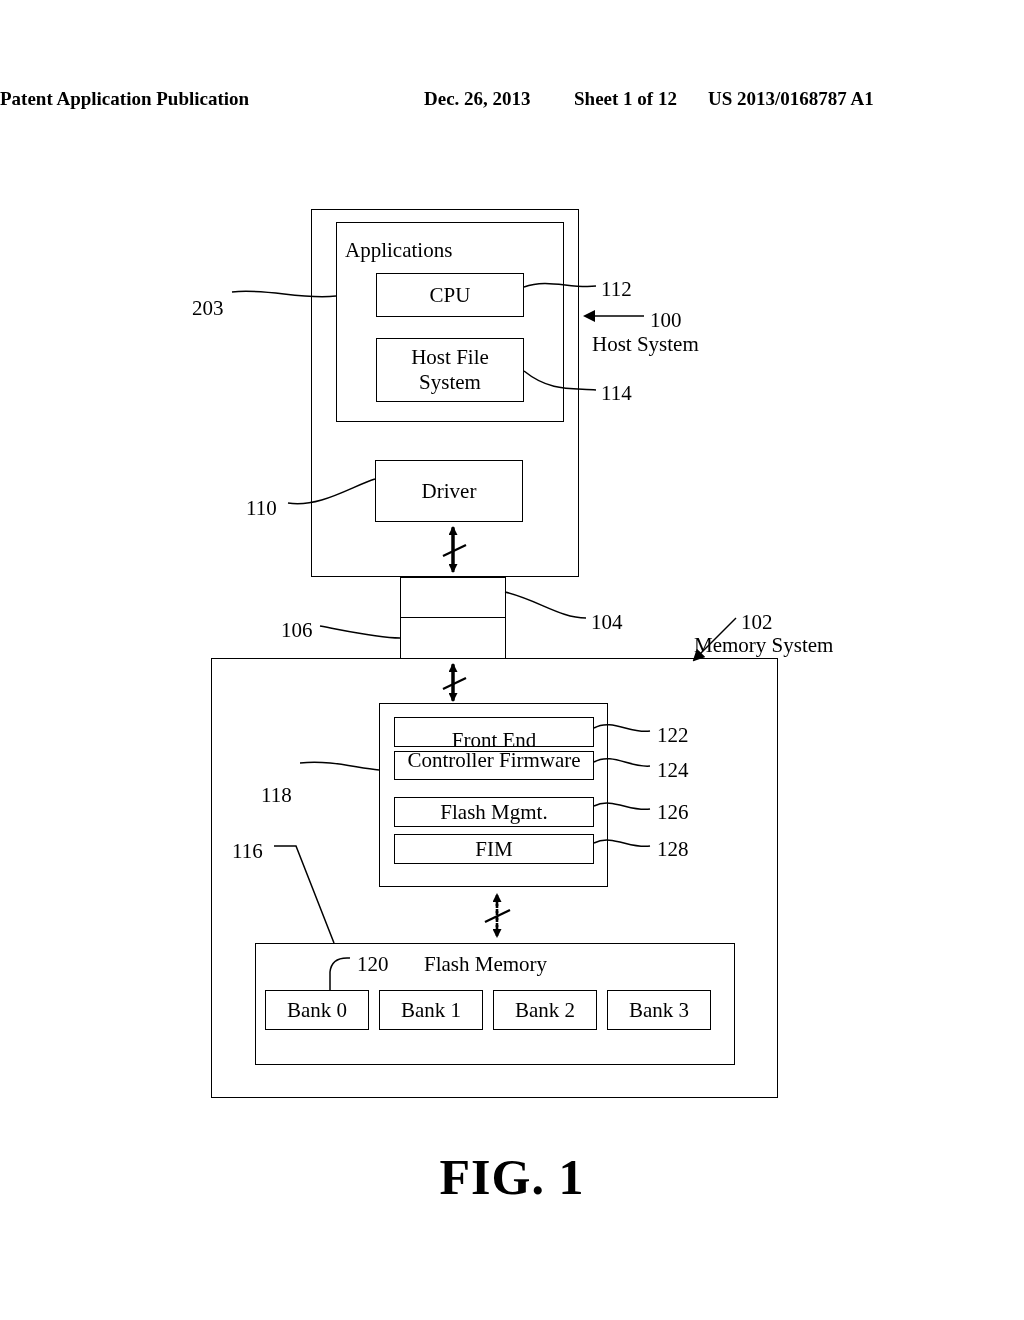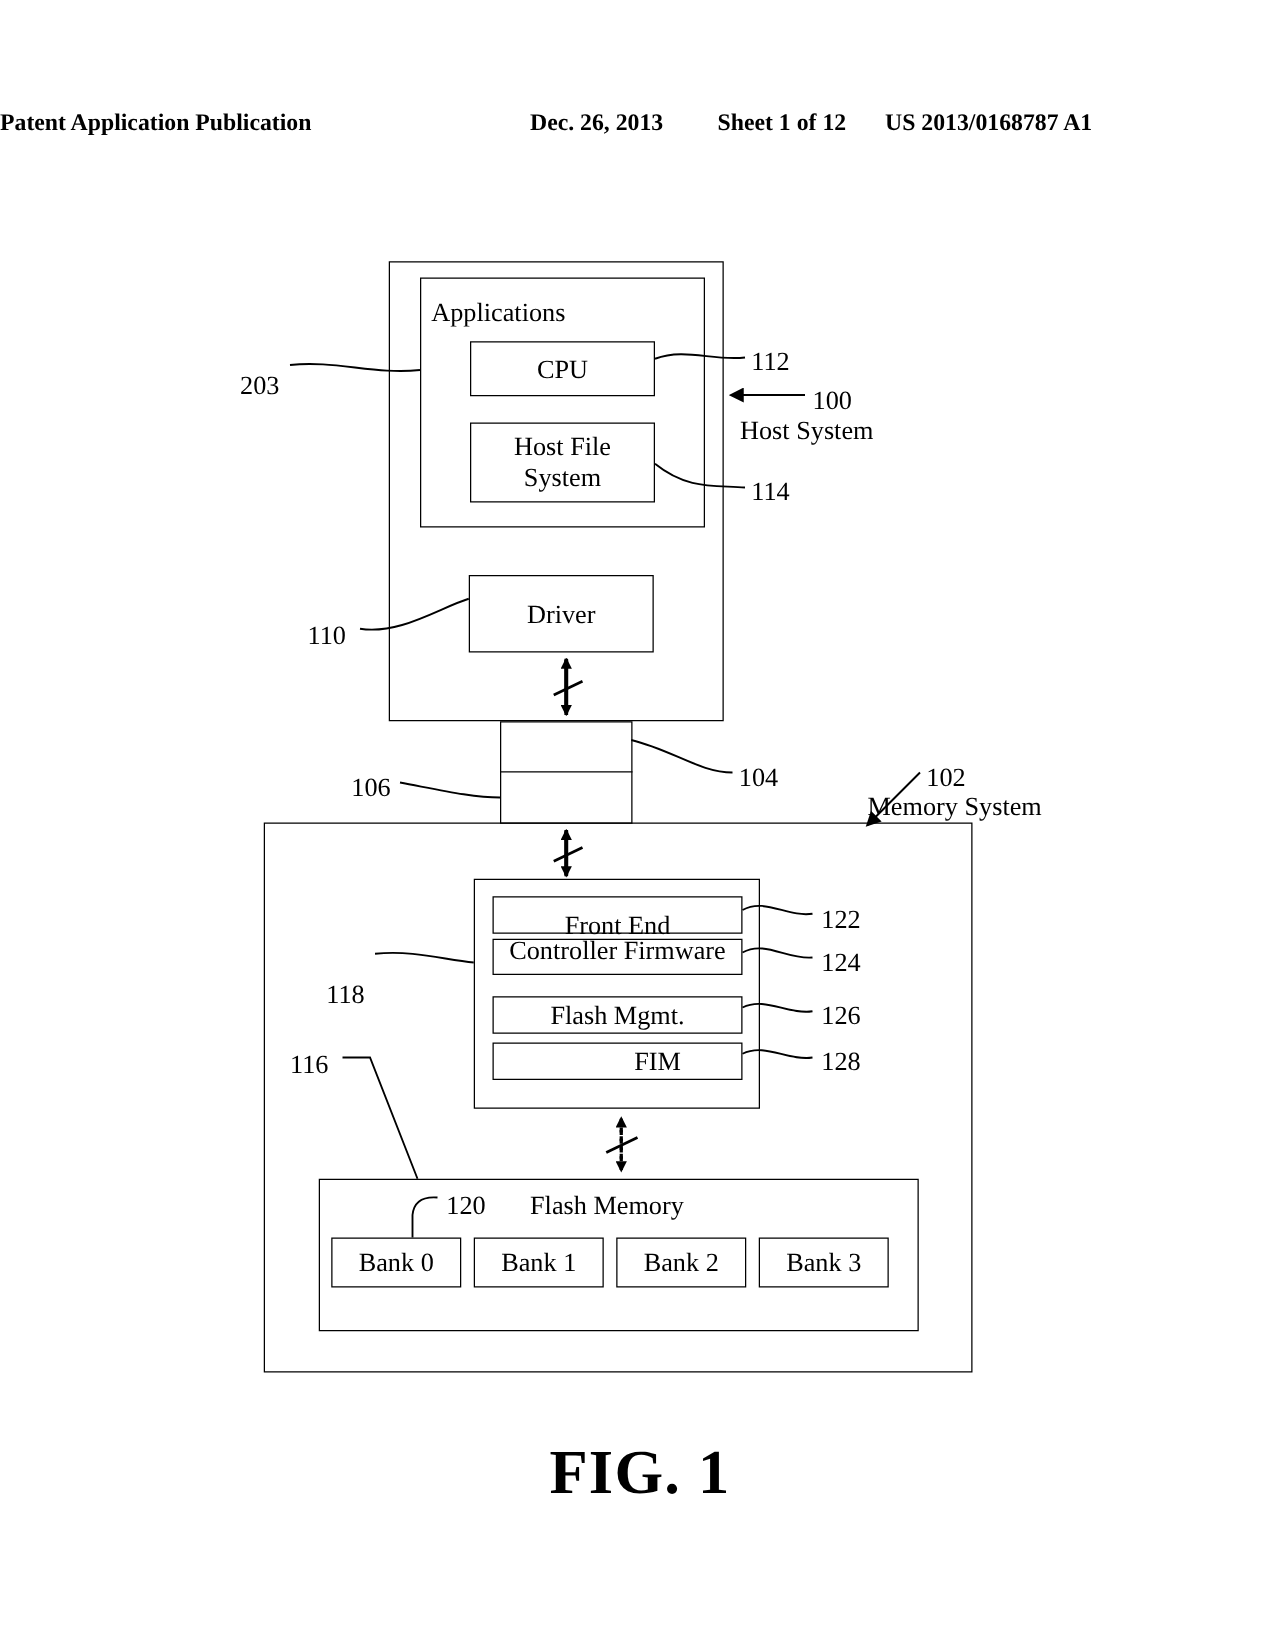--- a/index.html
+++ b/index.html
@@ -126,21 +126,21 @@
   <div class="box-thin" style="left:394px; top:717px; width:200px; height:30px;"></div>
   <div class="lbl-c" style="left:394px; top:717px; width:200px; height:46px;">Front End</div>
 
   <div class="box-thin" style="left:394px; top:751px; width:200px; height:29px;"></div>
   <div class="lbl-c" style="left:394px; top:751px; width:200px; height:19px;">Controller Firmware</div>
 
   <div class="box-thin" style="left:394px; top:797px; width:200px; height:30px;"></div>
   <div class="lbl-c" style="left:394px; top:797px; width:200px; height:30px;">Flash Mgmt.</div>
 
   <div class="box-thin" style="left:394px; top:834px; width:200px; height:30px;"></div>
-  <div class="lbl-c" style="left:394px; top:834px; width:200px; height:30px;margin-left:32px;">FIM</div>
+  <div class="lbl-c" style="left:394px; top:834px; width:200px; height:30px;">FIM</div>
 
   <div class="box-thin" style="left:255px; top:943px; width:480px; height:122px;"></div>
   <div class="lbl" style="left:424px; top:952px;">Flash Memory</div>
 
   <div class="box-thin" style="left:265px; top:990px; width:104px; height:40px;"></div>
   <div class="lbl-c" style="left:265px; top:990px; width:104px; height:40px;">Bank 0</div>
 
   <div class="box-thin" style="left:379px; top:990px; width:104px; height:40px;"></div>
   <div class="lbl-c" style="left:379px; top:990px; width:104px; height:40px;">Bank 1</div>
 

